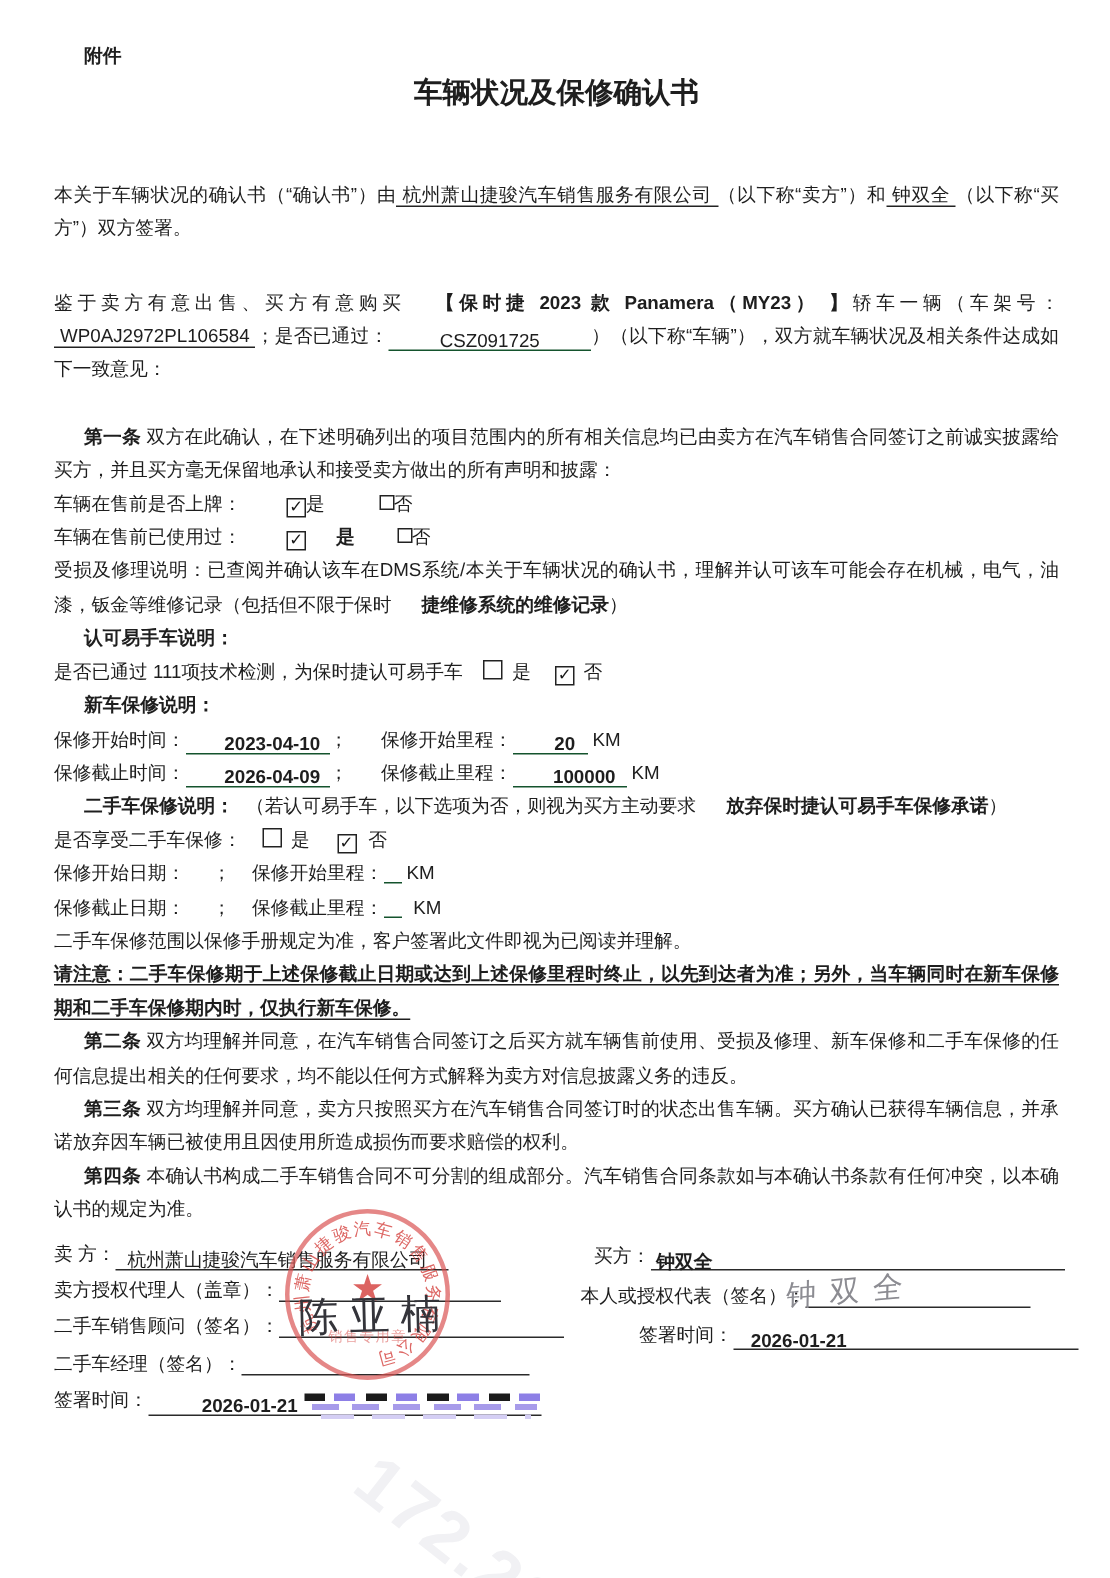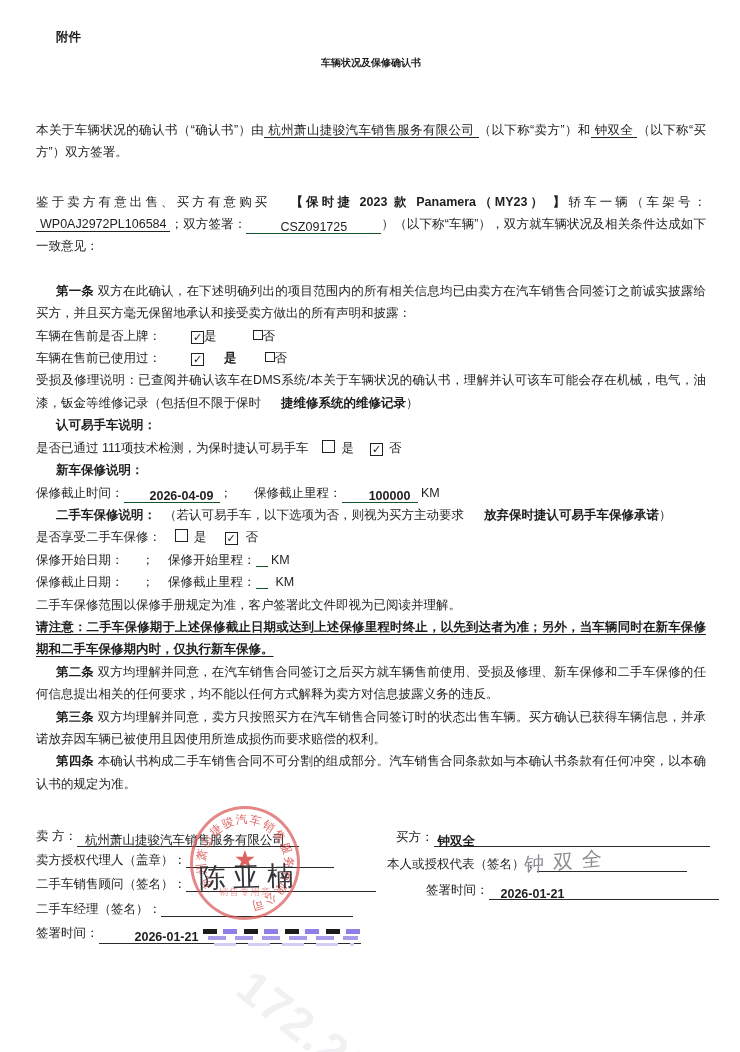--- a/index.html
+++ b/index.html
@@ -3,21 +3,21 @@
 <meta charset="utf-8">
 <style>
   html,body{margin:0;padding:0;background:#ffffff;}
   .page{
     position:relative;width:740px;height:1052px;background:#fff;overflow:hidden;
     font-family:"Liberation Sans","DejaVu Sans",sans-serif;
     color:#1e1e1e;font-size:12.5px;line-height:22.4px;
   }
   .content{padding:26px 34px 0 36px;}
   .b{font-weight:bold;padding-left:20px;}
-  .doc-title{text-align:center;font-weight:bold;font-size:10px;margin-top:4px;}
+  .doc-title{text-align:center;font-weight:bold;font-size:19px;margin-top:4px;}
   p{margin:0;text-align:justify;}
   .mt28{margin-top:44px;} .mt27{margin-top:27px;} .mt22{margin-top:22px;}
   .u{border-bottom:1px solid #222;padding:0 4px;}
   .ufield{display:inline-block;border-bottom:1px solid #14532d;text-align:center;height:17px;vertical-align:-3px;}
   .ln{white-space:nowrap;}
   .cb{display:inline-block;width:11px;height:11px;border:1.6px solid #222;font-size:11px;line-height:11px;
       text-align:center;vertical-align:-1px;font-weight:bold;color:#161616;background:#fff;}
   .cb-sm{width:8px;height:8px;border:1.3px solid #222;vertical-align:0;}
   .ml6{margin-left:6px;} .ml8{margin-left:8px;} .ml10{margin-left:10px;} .ml14{margin-left:14px;}
   .ml16{margin-left:16px;} .ml18{margin-left:18px;} .ml22{margin-left:22px;} .ml28{margin-left:28px;}
@@ -62,39 +62,42 @@
 <body>
 
 <div class="page">
   <div class="content">
 
     <div class="b">附件</div>
     <div class="doc-title">车辆状况及保修确认书</div>
 
     <p class="mt28"><span>本关于车辆状况的确认书（“确认书”）由</span><span class="u">杭州萧山捷骏汽车销售服务有限公司</span><span>（以下称“卖方”）和</span><span class="u">钟双全</span><span>（以下称“买方”）双方签署。</span></p>
 
-    <p class="mt27"><span>鉴于卖方有意出售、买方有意购买</span><span class="b">【保时捷 2023 款 Panamera（MY23） 】</span><span>轿车一辆（车架号：</span><span class="u">WP0AJ2972PL106584</span><span>；双方签署：</span><span class="ufield" style="width:135px;">CSZ091725</span><span>）（以下称“车辆”），双方就车辆状况及相关条件达成如下一致意见：</span></p>
+    <p class="mt27"><span>鉴于卖方有意出售、买方有意购买</span><span class="b">【保时捷 2023 款 Panamera（MY23） 】</span><span>轿车一辆（车架号：</span><span class="u">WP0AJ2972PL106584</span><span>；是否已通过：</span><span class="ufield" style="width:135px;">CSZ091725</span><span>）（以下称“车辆”），双方就车辆状况及相关条件达成如下一致意见：</span></p>
 
     <p class="mt22"><span class="b">第一条</span> <span>双方在此确认，在下述明确列出的项目范围内的所有相关信息均已由卖方在汽车销售合同签订之前诚实披露给买方，并且买方毫无保留地承认和接受卖方做出的所有声明和披露：</span></p>
 
     <div class="ln">
       <span>车辆在售前是否上牌：</span><span class="cb ml30">✓</span><span>是</span><span class="cb cb-sm ml36"></span><span>否</span>
     </div>
     <div class="ln">
       <span>车辆在售前已使用过：</span><span class="cb ml30">✓</span><span class="b">是</span><span class="cb cb-sm ml28"></span><span>否</span>
     </div>
 
     <p><span>受损及修理说明：</span><span>已查阅并确认该车在DMS系统/本关于车辆状况的确认书，理解并认可该车可能会存在机械，电气，油漆，钣金等维修记录（包括但不限于保时</span><span class="b">捷维修系统的维修记录</span><span>）</span></p>
 
     <div class="b">认可易手车说明：</div>
     <div class="ln">
       <span>是否已通过 111项技术检测，为保时捷认可易手车</span><span class="cb ml14"></span><span class="ml6">是</span><span class="cb ml16">✓</span><span class="ml6">否</span>
     </div>
 
     <div class="b">新车保修说明：</div>
+    <div class="ln">
+      <span>保修开始时间：</span><span class="ufield b" style="width:76px;">2023-04-10</span><span>；</span><span class="ml22">保修开始里程：</span><span class="ufield b" style="width:30px;">20</span> <span>KM</span>
+    </div>
     <div class="ln">
       <span>保修截止时间：</span><span class="ufield b" style="width:76px;">2026-04-09</span><span>；</span><span class="ml22">保修截止里程：</span><span class="ufield b" style="width:56px;">100000</span> <span>KM</span>
     </div>
 
     <div class="ln">
       <span class="b">二手车保修说明：</span><span class="ml8">（若认可易手车，以下选项为否，则视为买方主动要求</span><span class="b">放弃保时捷认可易手车保修承诺</span><span>）</span>
     </div>
     <div class="ln">
       <span>是否享受二手车保修：</span><span class="cb ml14"></span><span class="ml6">是</span><span class="cb ml18">✓</span><span class="ml8">否</span>
     </div>

